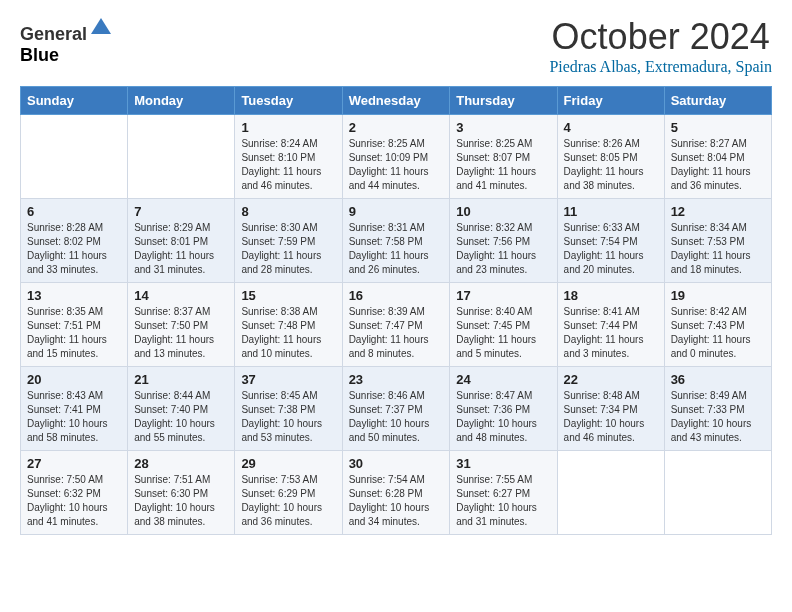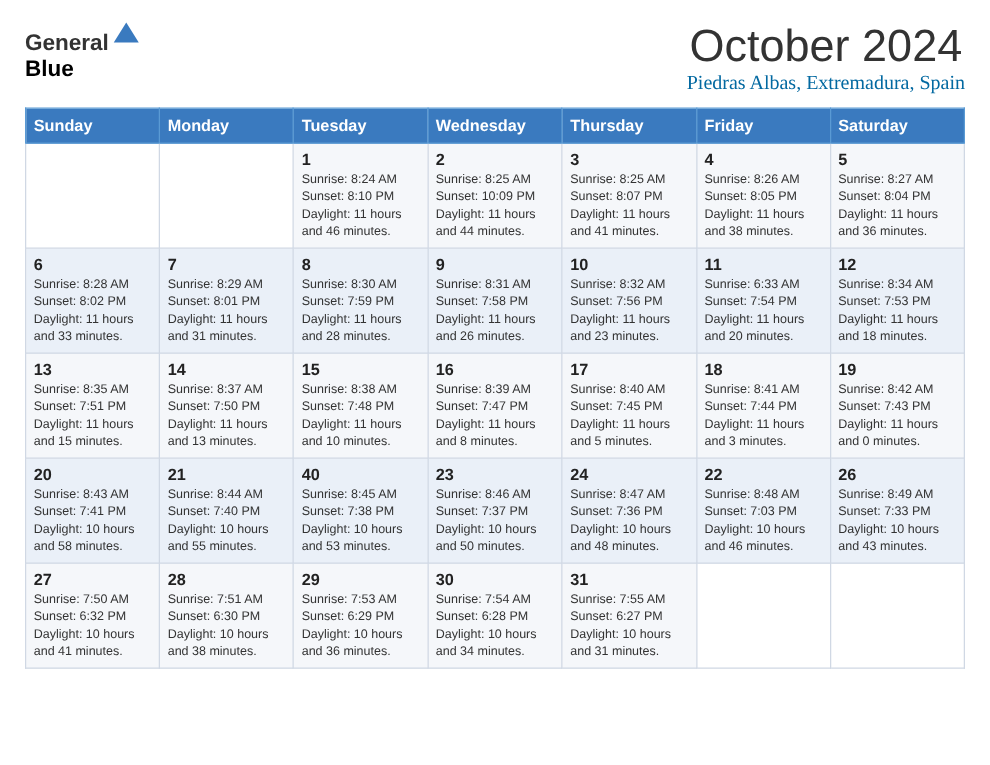--- a/index.html
+++ b/index.html
@@ -255,45 +255,45 @@
 Sunset: 7:41 PM
 Daylight: 10 hours and 58 minutes.</div>
         </td>
         <td>
           <span class="day-number">21</span>
           <div class="day-info">Sunrise: 8:44 AM
 Sunset: 7:40 PM
 Daylight: 10 hours and 55 minutes.</div>
         </td>
         <td>
-          <span class="day-number">40</span>
+          <span class="day-number">37</span>
           <div class="day-info">Sunrise: 8:45 AM
 Sunset: 7:38 PM
 Daylight: 10 hours and 53 minutes.</div>
         </td>
         <td>
           <span class="day-number">23</span>
           <div class="day-info">Sunrise: 8:46 AM
 Sunset: 7:37 PM
 Daylight: 10 hours and 50 minutes.</div>
         </td>
         <td>
           <span class="day-number">24</span>
           <div class="day-info">Sunrise: 8:47 AM
 Sunset: 7:36 PM
 Daylight: 10 hours and 48 minutes.</div>
         </td>
         <td>
           <span class="day-number">22</span>
           <div class="day-info">Sunrise: 8:48 AM
-Sunset: 7:03 PM
+Sunset: 7:34 PM
 Daylight: 10 hours and 46 minutes.</div>
         </td>
         <td>
-          <span class="day-number">26</span>
+          <span class="day-number">36</span>
           <div class="day-info">Sunrise: 8:49 AM
 Sunset: 7:33 PM
 Daylight: 10 hours and 43 minutes.</div>
         </td>
       </tr>
       <tr>
         <td>
           <span class="day-number">27</span>
           <div class="day-info">Sunrise: 7:50 AM
 Sunset: 6:32 PM

